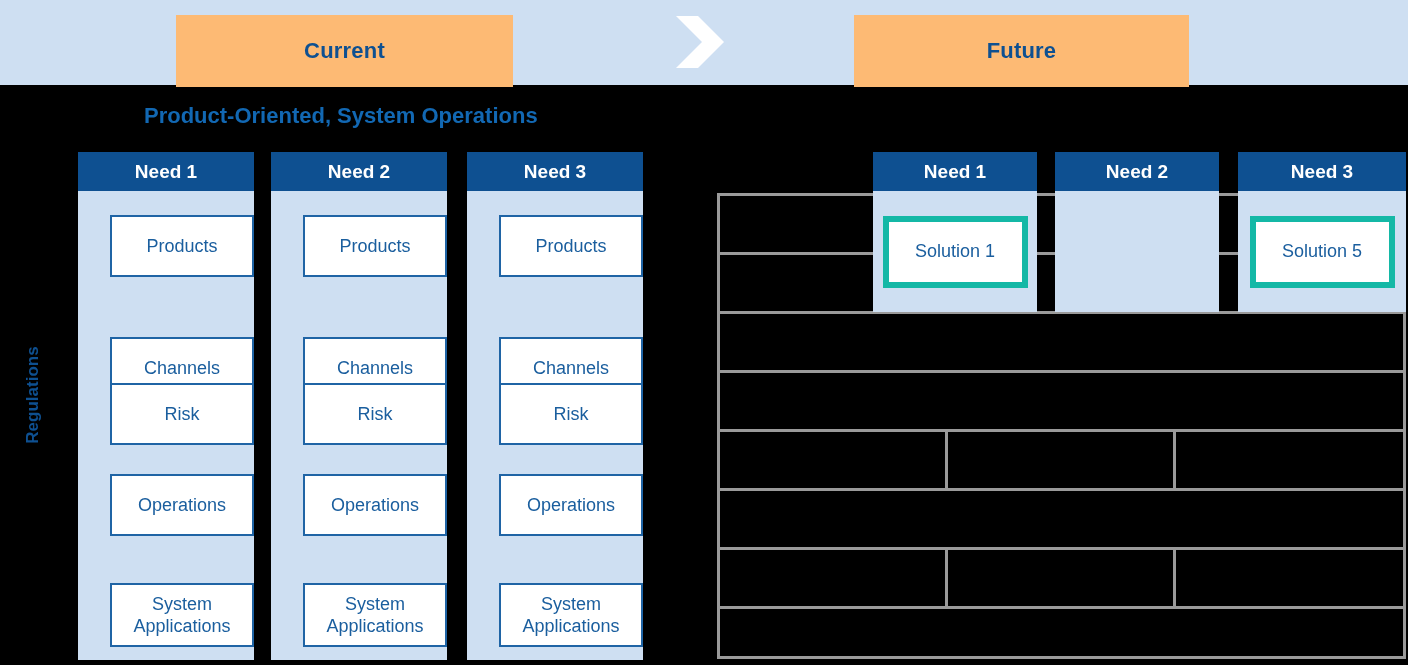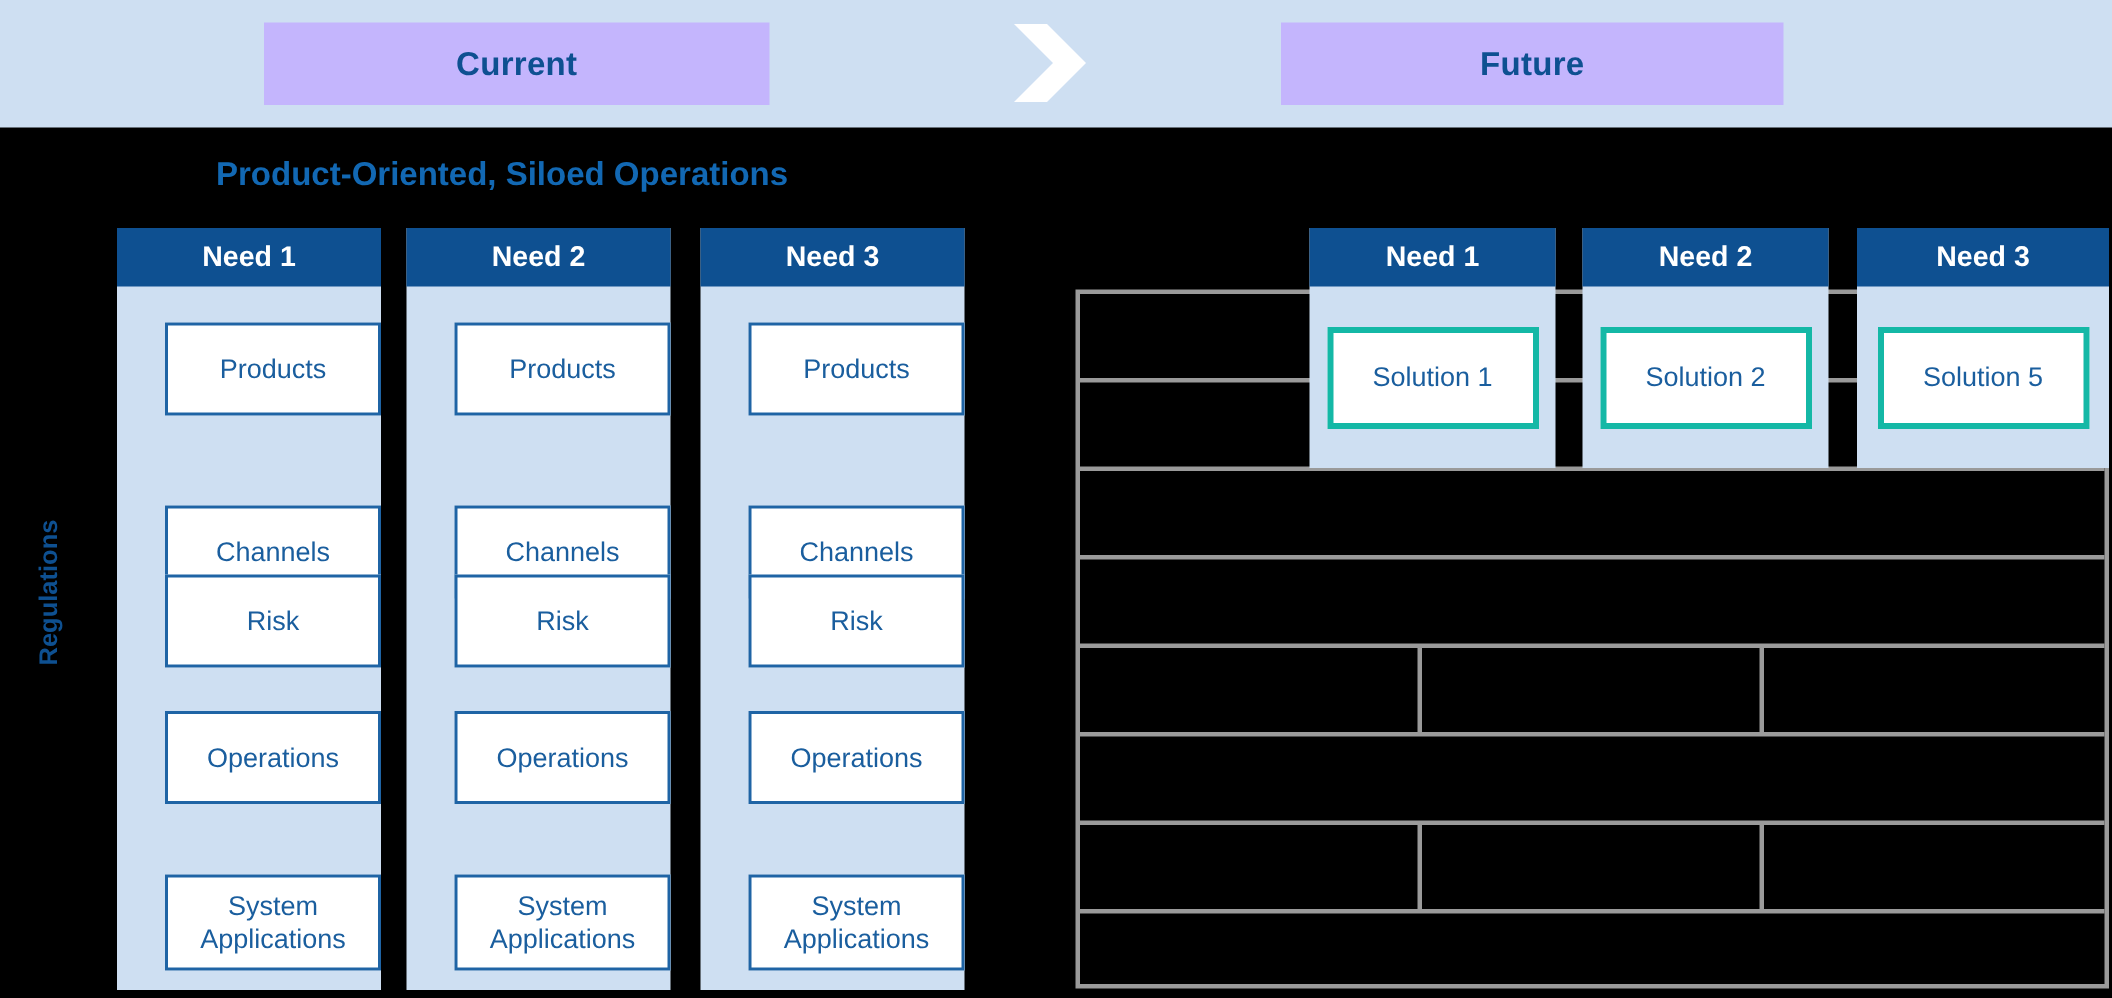--- a/index.html
+++ b/index.html
@@ -1,21 +1,21 @@
 <!DOCTYPE html>
 <html><head>
 <meta charset="utf-8">
 <style>
   html,body{margin:0;padding:0;background:#000;}
   body{width:1408px;height:665px;font-family:"Liberation Sans",sans-serif;overflow:hidden;}
   #stage{position:relative;width:1408px;height:665px;background:#000;}
 
   
   .topband{position:absolute;left:0;top:0;width:1408px;height:85px;background:#cedff2;}
-  .phasebox{position:absolute;top:15px;height:55px;background:#c4b5fd;
+  .phasebox{position:absolute;top:15px;height:72px;background:#fdba74;
             display:flex;align-items:center;justify-content:center;
             color:#0e5091;font-weight:bold;font-size:22px;letter-spacing:.2px;}
   .phase-current{left:176px;width:337px;}
   .phase-future{left:854px;width:335px;}
   .chev{position:absolute;left:668px;top:10px;width:64px;height:64px;}
 
   
   .caption{position:absolute;color:#1268b3;font-size:22px;font-weight:600;
            white-space:nowrap;}
   .cap-left{left:144px;top:103px;}
@@ -51,41 +51,41 @@
         border-bottom:3px solid #9a9a9a;display:flex;}
   .frow.last{border-bottom:none;}
   .fcell{box-sizing:border-box;border-right:3px solid #9a9a9a;height:100%;}
   .fcell.last{border-right:none;}
 
   
   .fcol{position:absolute;background:#cedff2;}
   .fhead{height:39px;background:#0e5091;color:#fff;font-weight:bold;
          font-size:19px;display:flex;align-items:center;justify-content:center;}
   .fbody{height:121px;display:flex;align-items:center;justify-content:center;}
-  .fbox{width:133px;height:60px;background:#fff;border:4px solid #14b8a6;
+  .fbox{width:133px;height:60px;background:#fff;border:6px solid #14b8a6;
         color:#1a5e9e;font-size:18px;display:flex;align-items:center;
         justify-content:center;text-align:center;}
   .f1{left:873px;width:164px;top:152px;height:160px;}
   .f2{left:1055px;width:164px;top:152px;height:160px;}
   .f3{left:1238px;width:168px;top:152px;height:160px;}
 </style>
 </head>
 <body>
 
 <div id="stage">
 
   <div class="topband">
     <div class="phasebox phase-current">Current</div>
     <svg class="chev" viewBox="0 0 64 64">
       <polygon points="8,6 30,6 56,32 30,58 8,58 34,32" fill="#ffffff"></polygon>
     </svg>
     <div class="phasebox phase-future">Future</div>
   </div>
 
-  <div class="caption cap-left">Product-Oriented, Siloed Operations</div>
+  <div class="caption cap-left">Product-Oriented, System Operations</div>
 
   <div class="reg">Regulations</div>
 
   <div class="needcol c1">
     <div class="needhead">Need 1</div>
     <div class="slot s0">
         <div class="cellbox h58">Products</div>
       </div>
     <div class="slot s1">
         <div class="cellbox h58">Channels</div>
@@ -172,23 +172,20 @@
 
   <div class="fcol f1">
     <div class="fhead">Need 1</div>
     <div class="fbody">
       <div class="fbox">Solution 1</div>
     </div>
   </div>
 
   <div class="fcol f2">
     <div class="fhead">Need 2</div>
-    <div class="fbody">
-      <div class="fbox">Solution 2</div>
-    </div>
   </div>
 
   <div class="fcol f3">
     <div class="fhead">Need 3</div>
     <div class="fbody">
       <div class="fbox">Solution 5</div>
     </div>
   </div>
 
 </div>

